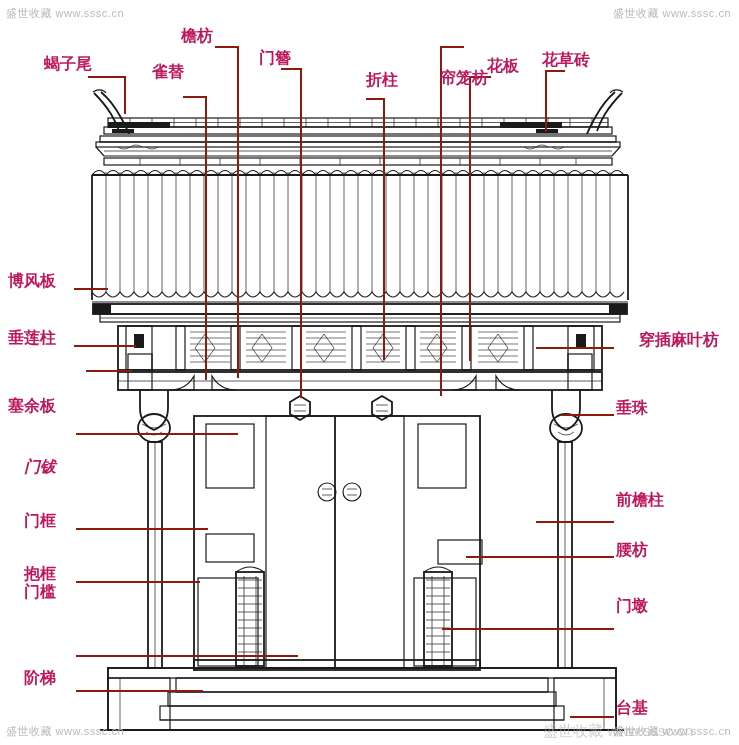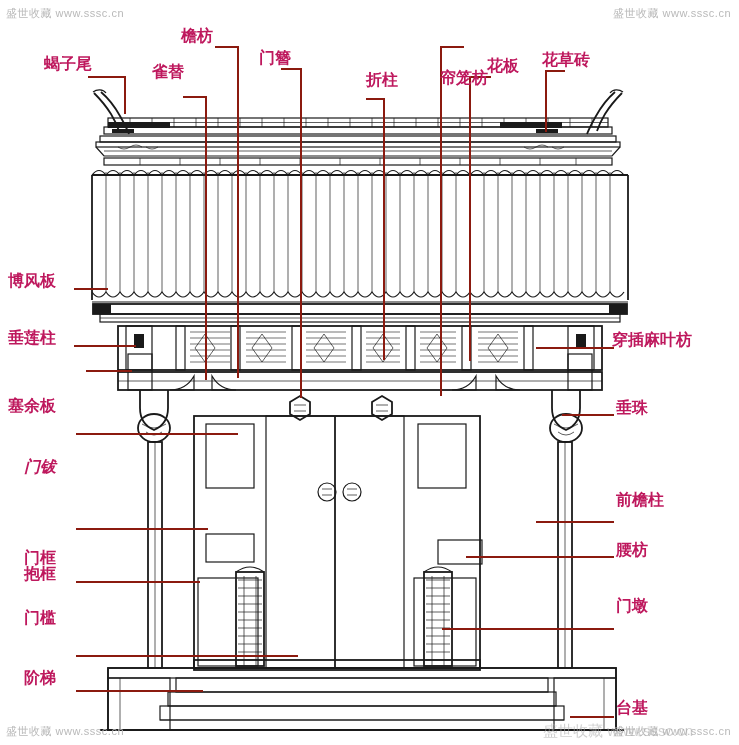--- a/index.html
+++ b/index.html
@@ -349,25 +349,25 @@
   <div class="lbl" style="left:181px;top:28px;">檐枋</div>
   <div class="lbl" style="left:259px;top:50px;">门簪</div>
   <div class="lbl" style="left:366px;top:72px;">折柱</div>
   <div class="lbl" style="left:440px;top:28px;margin-top:42px;">帘笼枋</div>
   <div class="lbl" style="left:487px;top:58px;">花板</div>
   <div class="lbl" style="left:530px;top:52px;margin-left:12px;">花草砖</div>
   <div class="lbl" style="left:8px;top:273px;">博风板</div>
   <div class="lbl" style="left:8px;top:330px;">垂莲柱</div>
   <div class="lbl" style="left:8px;top:398px;">塞余板</div>
   <div class="lbl" style="left:24px;top:459px;font-style:italic;">门钹</div>
-  <div class="lbl" style="left:24px;top:513px;margin-top:37px;">门框</div>
+  <div class="lbl" style="left:24px;top:513px;">门框</div>
   <div class="lbl" style="left:24px;top:566px;">抱框</div>
-  <div class="lbl" style="left:24px;top:610px;font-family:Liberation Serif, serif;">门槛</div>
+  <div class="lbl" style="left:24px;top:584px;font-family:Liberation Serif, serif;">门槛</div>
   <div class="lbl" style="left:24px;top:670px;font-family:Liberation Serif, serif;">阶梯</div>
-  <div class="lbl" style="left:612px;top:332px;">穿插麻叶枋</div>
+  <div class="lbl" style="left:639px;top:332px;">穿插麻叶枋</div>
   <div class="lbl" style="left:616px;top:400px;text-align:center;">垂珠</div>
   <div class="lbl" style="left:616px;top:492px;">前檐柱</div>
   <div class="lbl" style="left:616px;top:542px;">腰枋</div>
   <div class="lbl" style="left:616px;top:598px;">门墩</div>
   <div class="lbl" style="left:616px;top:700px;">台基</div>
 
   <div class="wm wm-tl">盛世收藏  www.sssc.cn</div>
   <div class="wm wm-tr">盛世收藏  www.sssc.cn</div>
   <div class="wm wm-bl">盛世收藏  www.sssc.cn</div>
   <div class="wm wm-br">盛世收藏  www.sssc.cn</div>

